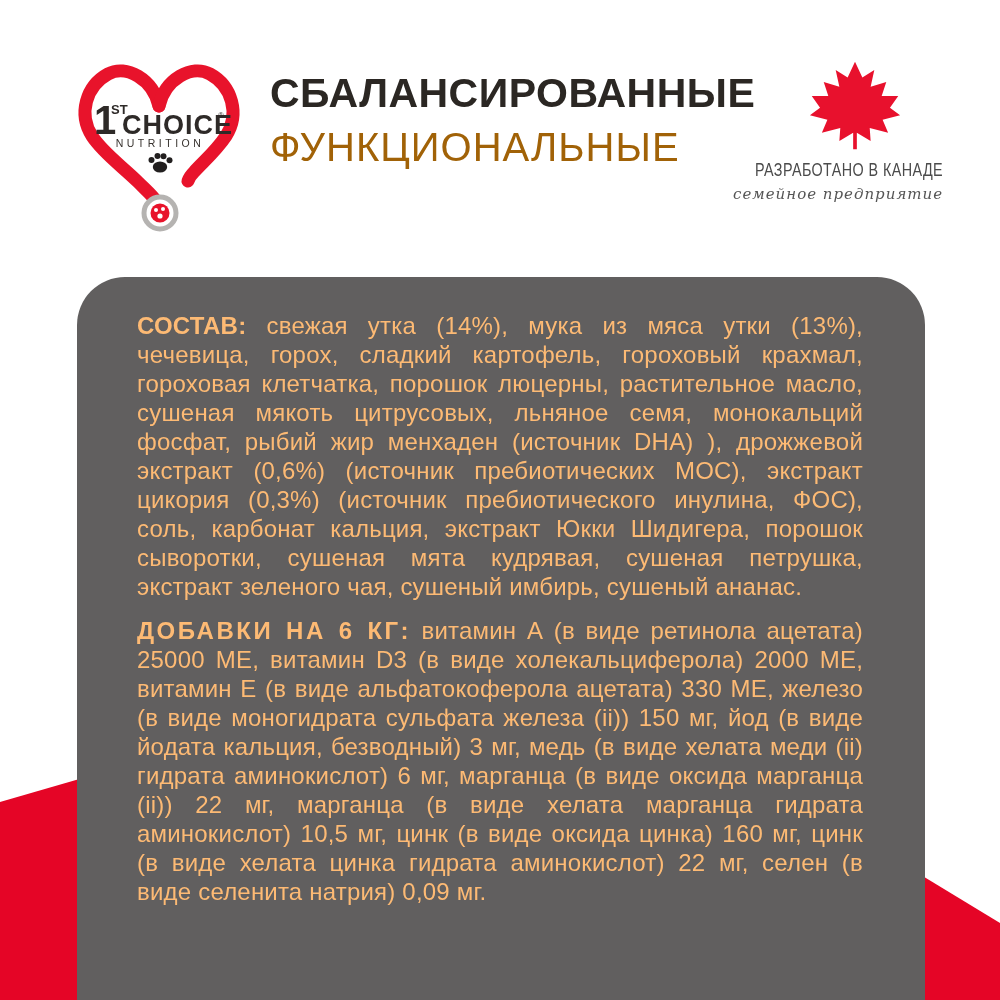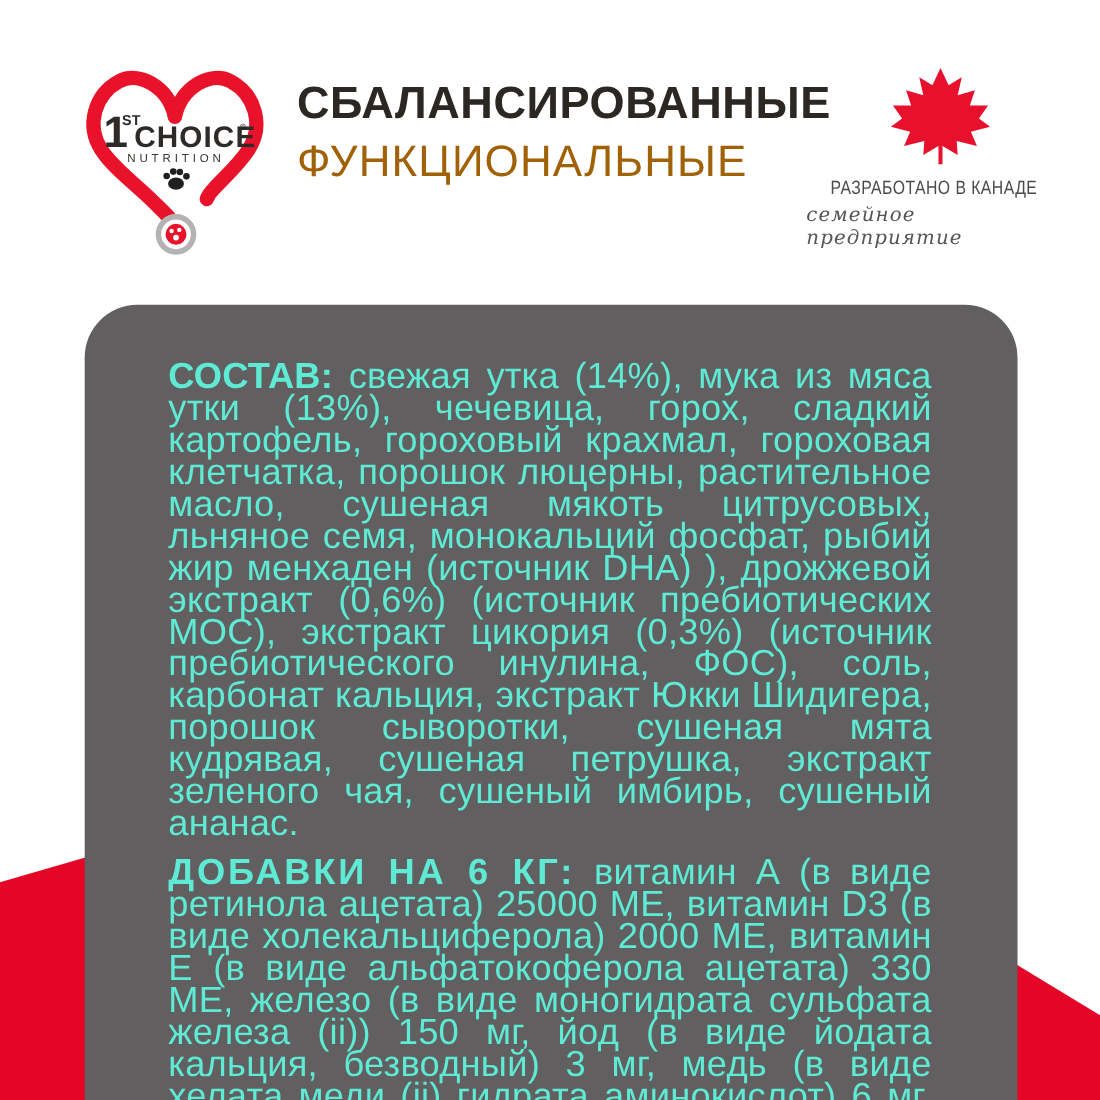--- a/index.html
+++ b/index.html
@@ -13,27 +13,27 @@
   .logo-svg{position:absolute;left:66px;top:50px;width:188px;height:198px;z-index:2;}
   .headline{position:absolute;left:270px;top:66px;z-index:2;line-height:54px;}
   .headline .l1{font-size:41px;font-weight:bold;color:#2b2723;letter-spacing:0.5px;}
   .headline .l2,.headline .l3{font-size:40px;font-weight:normal;color:#a16207;letter-spacing:1px;}
 
   .canada{position:absolute;left:733px;top:60px;width:244px;text-align:left;z-index:2;}
   .canada .leaf-wrap{width:116px;height:92px;margin:0 auto;}
   .canada .c-title{margin-top:8px;font-size:17.5px;color:#4b4b4b;white-space:nowrap;
                    transform:scaleX(0.82);transform-origin:50% 50%;letter-spacing:0.5px;}
   .canada .c-sub{margin-top:4px;font-family:"DejaVu Serif",serif;font-style:italic;
-                 font-size:18px;color:#555;letter-spacing:1px;}
+                 font-size:15px;color:#555;letter-spacing:1px;}
 
   
   .panel{position:absolute;left:77px;top:277px;width:848px;height:723px;
          background:#615f5f;border-radius:48px 48px 0 0;z-index:1;
          box-sizing:border-box;padding:34px 62px 0 60px;}
-  .panel p{margin:16px;color:#5eead4;font-size:33px;line-height:29px;
+  .panel p{margin:0;color:#fdba74;font-size:24px;line-height:29px;
            text-align:justify;letter-spacing:0.2px;}
   .panel p + p{margin-top:15px;}
   .panel .label{font-weight:bold;}
   .panel .label.spaced{letter-spacing:2.5px;}
 </style>
 </head>
 <body>
 
 <div class="page">
 

